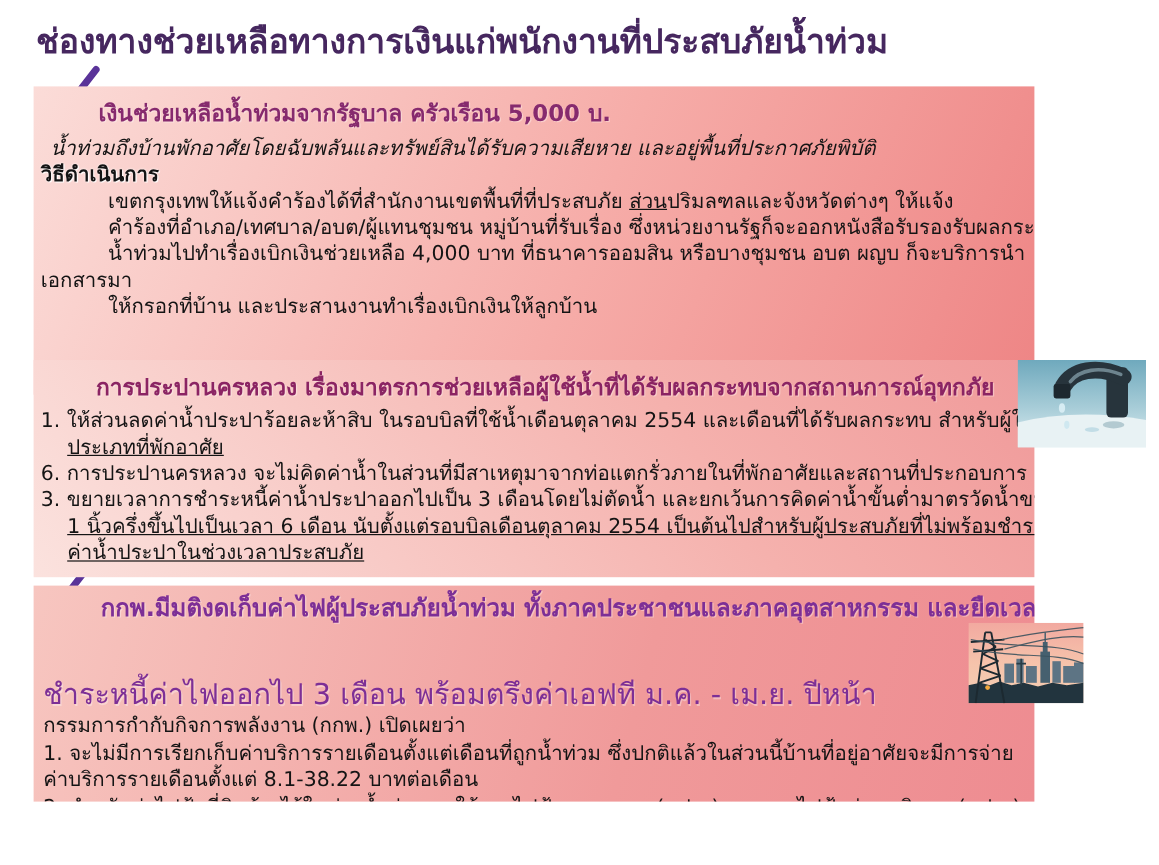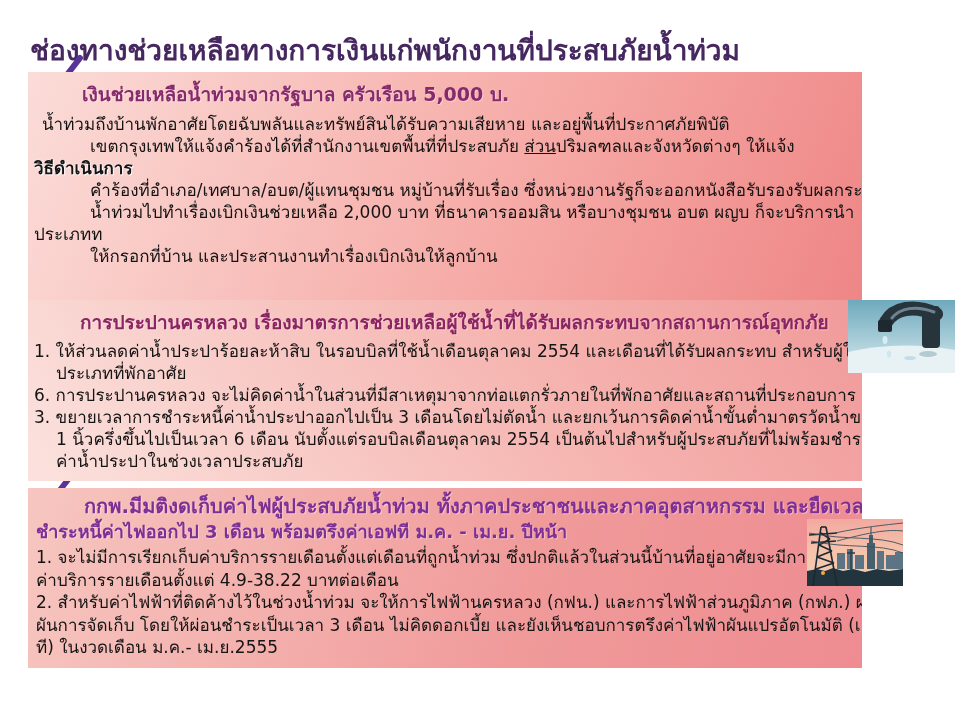--- a/index.html
+++ b/index.html
@@ -1,45 +1,45 @@
 <!DOCTYPE html>
 <html lang="th"><head>
 <meta charset="utf-8">
 <style>
   html,body{margin:0;padding:0;background:#fff;}
   .slide{
     position:relative;width:966px;height:721px;background:#ffffff;overflow:hidden;
     font-family:"DejaVu Sans","Liberation Sans",sans-serif;color:#111;
   }
   .title{
-    position:absolute;left:30px;top:28px;width:920px;
+    position:absolute;left:30px;top:12px;width:920px;
     font-size:28px;font-weight:bold;color:#46275f;white-space:nowrap;
     text-shadow:1px 1px 0 rgba(255,255,255,.4);
   }
   .box{
     position:absolute;left:28px;width:834px;box-sizing:border-box;
     overflow:hidden;padding:3px 6px 0 6px;
   }
   .box1{top:72px;height:257px;background:linear-gradient(112deg,#fbdcd8 0%,#f6aca8 55%,#ee8585 100%);}
   .box2{top:300px;height:181px;background:linear-gradient(55deg,#fbe2de 0%,#f5b1ad 65%,#f09a9a 100%);}
   .box3{top:488px;height:180px;background:linear-gradient(105deg,#f7c6c0 0%,#f09a9a 60%,#ee8c91 100%);}
   .hdr{
     font-weight:bold;white-space:nowrap;
     text-shadow:1px 1px 0 rgba(255,255,255,.35);
   }
   .box1 .hdr{font-size:19px;color:#862a6e;padding:4px 0 4px 48px;}
   .box2 .hdr{font-size:19px;color:#8b2463;padding:4px 0 3px 46px;}
   .box3 .hdr1{font-size:20px;color:#7d2f96;line-height:25px;padding:3px 0 0 50px;font-weight:bold;white-space:nowrap;text-shadow:1px 1px 0 rgba(255,255,255,.35);}
-  .box3 .hdr2{font-size:18px;color:#7d2f96;line-height:25px;padding:0 0 2px 2px;font-weight:bold;white-space:nowrap;text-shadow:1px 1px 0 rgba(255,255,255,.35);}
+  .box3 .hdr2{font-size:24px;color:#7d2f96;line-height:25px;padding:0 0 2px 2px;font-weight:normal;white-space:nowrap;text-shadow:1px 1px 0 rgba(255,255,255,.35);margin-top:48px;}
   .ln{font-size:17px;line-height:22px;white-space:nowrap;color:#141414;}
   .box3 .ln{line-height:22.5px;padding-left:2px;}
-  .in1{padding-left:8px;}
+  .in1{padding-left:8px;font-style:italic;}
   .in2{padding-left:13px;}
   .tab{padding-left:56px;}
-  .cont{padding-left:22px;}
+  .cont{padding-left:22px;text-decoration:underline;}
   .procbold{font-weight:bold;text-shadow:0 0 2px #fff,1px 1px 0 rgba(255,255,255,.8);}
   .u{text-decoration:underline;}
   .check{position:absolute;pointer-events:none;}
   .check1{left:32px;top:54px;}
   .check2{left:34px;top:275px;}
   .check3{left:28px;top:468px;}
   .photo{position:absolute;display:block;}
   .faucet{left:848px;top:300px;}
   .pylon{left:807px;top:519px;}
 </style>
@@ -56,43 +56,44 @@
   <svg class="check check2" width="52" height="48" viewBox="0 0 52 48">
     <path d="M4 28 L17 44 L48 4" fill="none" stroke="#5a3399" stroke-width="6" stroke-linecap="round" stroke-linejoin="round"></path>
   </svg>
   <svg class="check check3" width="50" height="46" viewBox="0 0 52 48">
     <path d="M4 28 L17 44 L48 4" fill="none" stroke="#5a3399" stroke-width="6" stroke-linecap="round" stroke-linejoin="round"></path>
   </svg>
 
   <section class="box box1">
     <div class="hdr">เงินช่วยเหลือน้ำท่วมจากรัฐบาล ครัวเรือน 5,000 บ.</div>
     <div class="ln in1">น้ำท่วมถึงบ้านพักอาศัยโดยฉับพลันและทรัพย์สินได้รับความเสียหาย และอยู่พื้นที่ประกาศภัยพิบัติ</div>
+    <div class="ln procbold">วิธีดำเนินการ</div>
     <div class="ln tab"><span>เขตกรุงเทพให้แจ้งคำร้องได้ที่สำนักงานเขตพื้นที่ที่ประสบภัย </span><span class="u">ส่วน</span><span>ปริมลฑลและจังหวัดต่างๆ ให้แจ้ง</span></div>
-    <div class="ln procbold">วิธีดำเนินการ</div>
     <div class="ln tab">คำร้องที่อำเภอ/เทศบาล/อบต/ผู้แทนชุมชน หมู่บ้านที่รับเรื่อง ซึ่งหน่วยงานรัฐก็จะออกหนังสือรับรองรับผลกระทบ</div>
-    <div class="ln tab">น้ำท่วมไปทำเรื่องเบิกเงินช่วยเหลือ 2,000  บาท ที่ธนาคารออมสิน หรือบางชุมชน อบต ผญบ ก็จะบริการนำ</div>
-    <div class="ln">ประเภทท</div>
+    <div class="ln tab">น้ำท่วมไปทำเรื่องเบิกเงินช่วยเหลือ 4,000  บาท ที่ธนาคารออมสิน หรือบางชุมชน อบต ผญบ ก็จะบริการนำ</div>
+    <div class="ln">เอกสารมา</div>
     <div class="ln tab">ให้กรอกที่บ้าน และประสานงานทำเรื่องเบิกเงินให้ลูกบ้าน</div>
   </section>
 
   <section class="box box2">
     <div class="hdr">การประปานครหลวง เรื่องมาตรการช่วยเหลือผู้ใช้น้ำที่ได้รับผลกระทบจากสถานการณ์อุทกภัย</div>
     <div class="ln">1. ให้ส่วนลดค่าน้ำประปาร้อยละห้าสิบ ในรอบบิลที่ใช้น้ำเดือนตุลาคม 2554 และเดือนที่ได้รับผลกระทบ สำหรับผู้ใช้น้ำ</div>
     <div class="ln cont">ประเภทที่พักอาศัย</div>
     <div class="ln">6. การประปานครหลวง จะไม่คิดค่าน้ำในส่วนที่มีสาเหตุมาจากท่อแตกรั่วภายในที่พักอาศัยและสถานที่ประกอบการ</div>
     <div class="ln">3. ขยายเวลาการชำระหนี้ค่าน้ำประปาออกไปเป็น 3 เดือนโดยไม่ตัดน้ำ และยกเว้นการคิดค่าน้ำขั้นต่ำมาตรวัดน้ำขนาด</div>
     <div class="ln cont">1 นิ้วครึ่งขึ้นไปเป็นเวลา 6 เดือน นับตั้งแต่รอบบิลเดือนตุลาคม 2554 เป็นต้นไปสำหรับผู้ประสบภัยที่ไม่พร้อมชำระหนี้</div>
     <div class="ln cont">ค่าน้ำประปาในช่วงเวลาประสบภัย</div>
   </section>
 
   <section class="box box3">
     <div class="hdr1">กกพ.มีมติงดเก็บค่าไฟผู้ประสบภัยน้ำท่วม ทั้งภาคประชาชนและภาคอุตสาหกรรม และยืดเวลา</div>
     <div class="hdr2">ชำระหนี้ค่าไฟออกไป 3 เดือน พร้อมตรึงค่าเอฟที ม.ค. - เม.ย. ปีหน้า</div>
+    <div class="ln">กรรมการกำกับกิจการพลังงาน (กกพ.) เปิดเผยว่า</div>
     <div class="ln">1. จะไม่มีการเรียกเก็บค่าบริการรายเดือนตั้งแต่เดือนที่ถูกน้ำท่วม ซึ่งปกติแล้วในส่วนนี้บ้านที่อยู่อาศัยจะมีการจ่าย</div>
-    <div class="ln">ค่าบริการรายเดือนตั้งแต่ 4.9-38.22 บาทต่อเดือน</div>
+    <div class="ln">ค่าบริการรายเดือนตั้งแต่ 8.1-38.22 บาทต่อเดือน</div>
     <div class="ln">2. สำหรับค่าไฟฟ้าที่ติดค้างไว้ในช่วงน้ำท่วม จะให้การไฟฟ้านครหลวง (กฟน.) และการไฟฟ้าส่วนภูมิภาค (กฟภ.) ผ่อน</div>
     <div class="ln">ผันการจัดเก็บ โดยให้ผ่อนชำระเป็นเวลา 3 เดือน ไม่คิดดอกเบี้ย และยังเห็นชอบการตรึงค่าไฟฟ้าผันแปรอัตโนมัติ (เอฟ</div>
     <div class="ln">ที) ในงวดเดือน ม.ค.- เม.ย.2555</div>
   </section>
 
   <svg class="photo faucet" width="107" height="73" viewBox="0 0 107 73">
     <defs>
       <linearGradient id="fsky" x1="0" y1="0" x2="0" y2="1">
         <stop offset="0" stop-color="#6fa9bd"></stop>
         <stop offset="0.55" stop-color="#a8cdd8"></stop>

